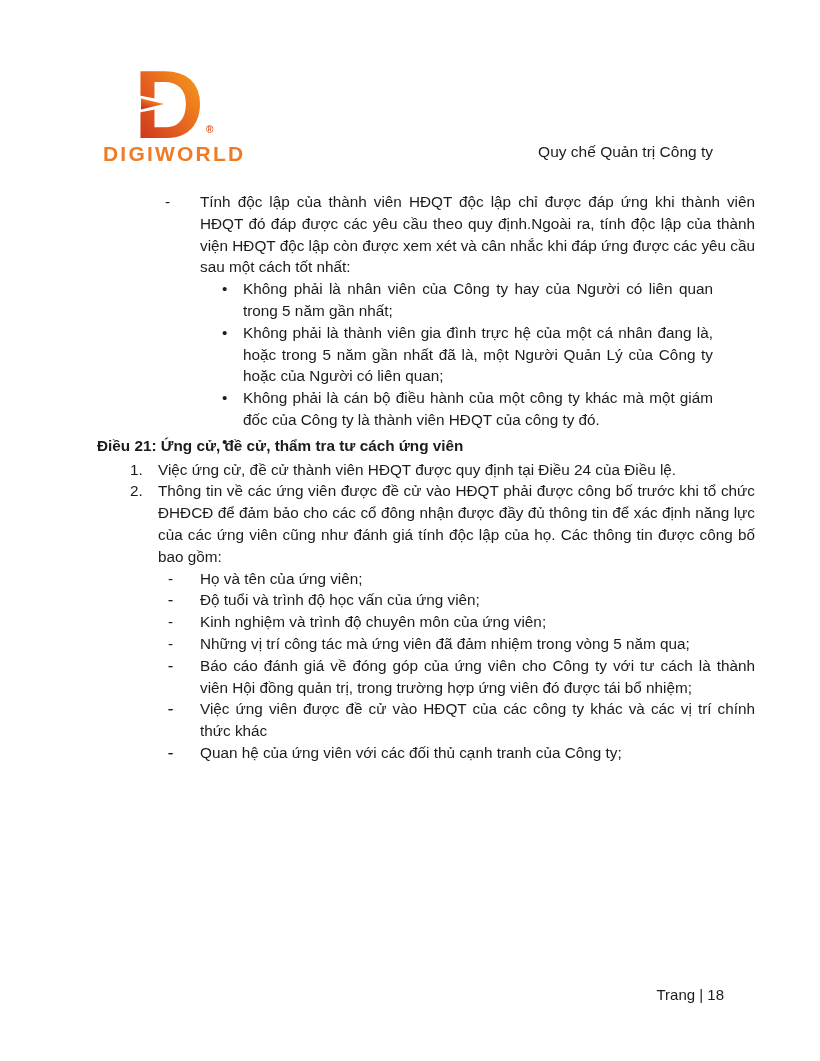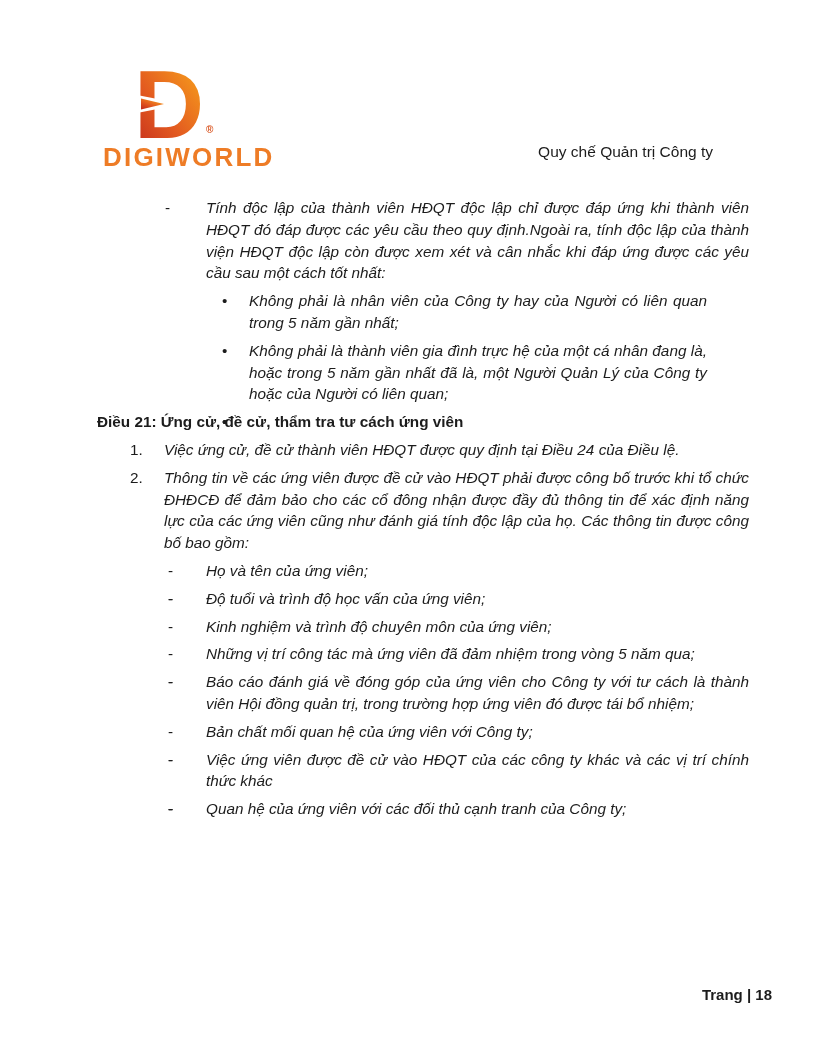--- a/index.html
+++ b/index.html
@@ -10,52 +10,52 @@
     background:#ffffff;
     font-family:"Liberation Sans", sans-serif;
     color:#1c1c1c;
     overflow:hidden;
   }
 
   
   .logo-d-svg { position:absolute; left:136px; top:68px; }
   .reg-mark   { position:absolute; left:206px; top:124px; font-size:10px; color:#d9531e; font-weight:bold; }
   .brand-name { position:absolute; left:103px; top:142px;
-                font-size:26px; font-weight:bold; letter-spacing:2.2px;
+                font-size:21px; font-weight:bold; letter-spacing:2.2px;
                 color:#ee7c26; }
   .doc-title  { position:absolute; top:142px; left:390px; width:323px;
                 text-align:right; font-size:15.5px; font-weight:normal; line-height:20px; }
 
   
   .body-flow {
     position:absolute; left:88px; top:191px; width:667px;
     font-size:15.3px; line-height:21.8px;
   }
-  .tx { margin:6px; text-align:justify;font-style:italic; }
+  .tx { margin:0; text-align:justify; }
   .li { position:relative; }
   .mk { position:absolute; top:0; }
 
   .intro        { padding-left:112px; }
   .intro .mk    { left:77px; }
 
   .bullet       { padding-left:155px; padding-right:42px; }
   .bullet .mk   { left:134px; }
 
   .heading      { margin:4px 0 2px 9px; font-size:15.3px; line-height:21.8px;
                   font-weight:bold; text-align:left; }
 
   .num          { padding-left:70px; }
   .num .mk      { left:42px; }
 
   .dash         { padding-left:112px; }
   .dash .mk     { left:80px; }
 
   
-  .page-number { position:absolute; top:986px; left:592px; width:180px;
-                 text-align:right; font-size:15px;font-weight:bold; }
+  .page-number { position:absolute; top:986px; left:544px; width:180px;
+                 text-align:right; font-size:15px; }
 </style>
 </head>
 <body>
 
 <div class="page">
 
   <svg class="logo-d-svg" width="72" height="72" viewBox="0 0 70 72">
     <defs>
       <linearGradient id="dgrad" x1="0%" y1="100%" x2="85%" y2="0%">
         <stop offset="0%" stop-color="#c0271d"></stop>
@@ -82,20 +82,21 @@
     <div class="li bullet">
       <span class="mk">•</span>
       <p class="tx">Không phải là nhân viên của Công ty hay của Người có liên quan trong 5 năm gần nhất;</p>
     </div>
     <div class="li bullet">
       <span class="mk">•</span>
       <p class="tx">Không phải là thành viên gia đình trực hệ của một cá nhân đang là, hoặc trong 5 năm gần nhất đã là, một Người Quản Lý của Công ty hoặc của Người có liên quan;</p>
     </div>
     <div class="li bullet">
       <span class="mk">•</span>
+      <p class="tx">Không phải là cán bộ điều hành của một công ty khác mà một giám đốc của Công ty là thành viên HĐQT của công ty đó.</p>
     </div>
     <div class="li bullet">
       <span class="mk">•</span>
     </div>
 
     <h2 class="heading">Điều 21: Ứng cử, đề cử, thẩm tra tư cách ứng viên</h2>
 
     <div class="li num">
       <span class="mk">1.</span>
       <p class="tx">Việc ứng cử, đề cử thành viên HĐQT được quy định tại Điều 24 của Điều lệ.</p>
@@ -126,21 +127,20 @@
     </div>
     <div class="li dash">
       <span class="mk">-</span>
     </div>
     <div class="li dash">
       <span class="mk">-</span>
       <p class="tx">Báo cáo đánh giá về đóng góp của ứng viên cho Công ty với tư cách là thành viên Hội đồng quản trị, trong trường hợp ứng viên đó được tái bổ nhiệm;</p>
     </div>
     <div class="li dash">
       <span class="mk">-</span>
-      <p class="tx">Bản chất mối quan hệ của ứng viên với Công ty;</p>
     </div>
     <div class="li dash">
       <span class="mk">-</span>
     </div>
     <div class="li dash">
       <span class="mk">-</span>
       <p class="tx">Việc ứng viên được đề cử vào HĐQT của các công ty khác và các vị trí chính thức khác</p>
     </div>
     <div class="li dash">
       <span class="mk">-</span>

